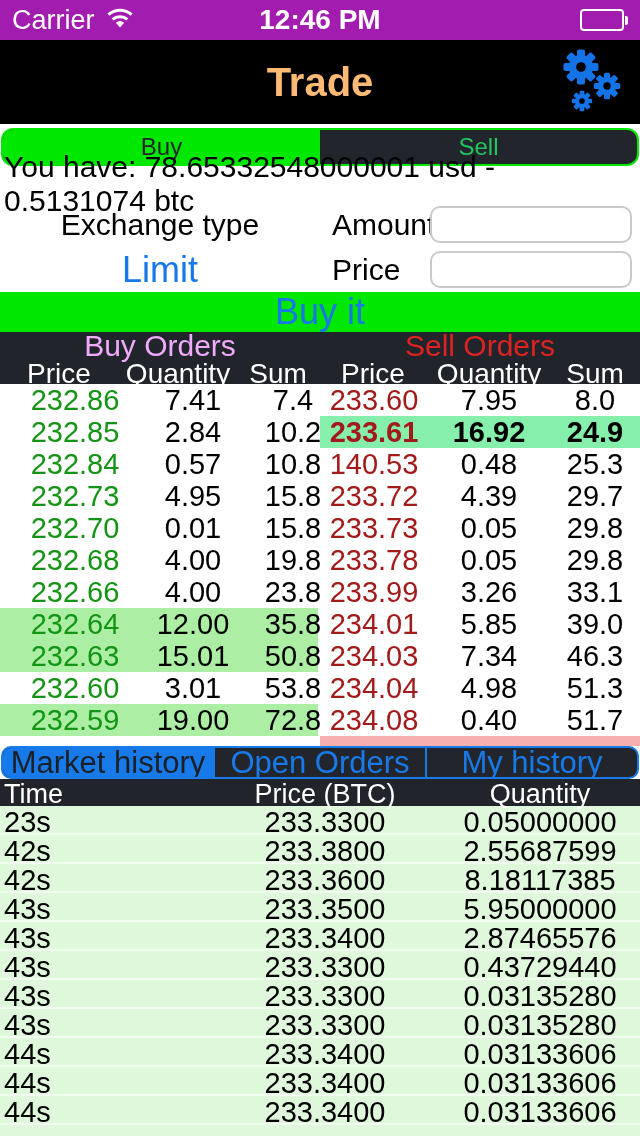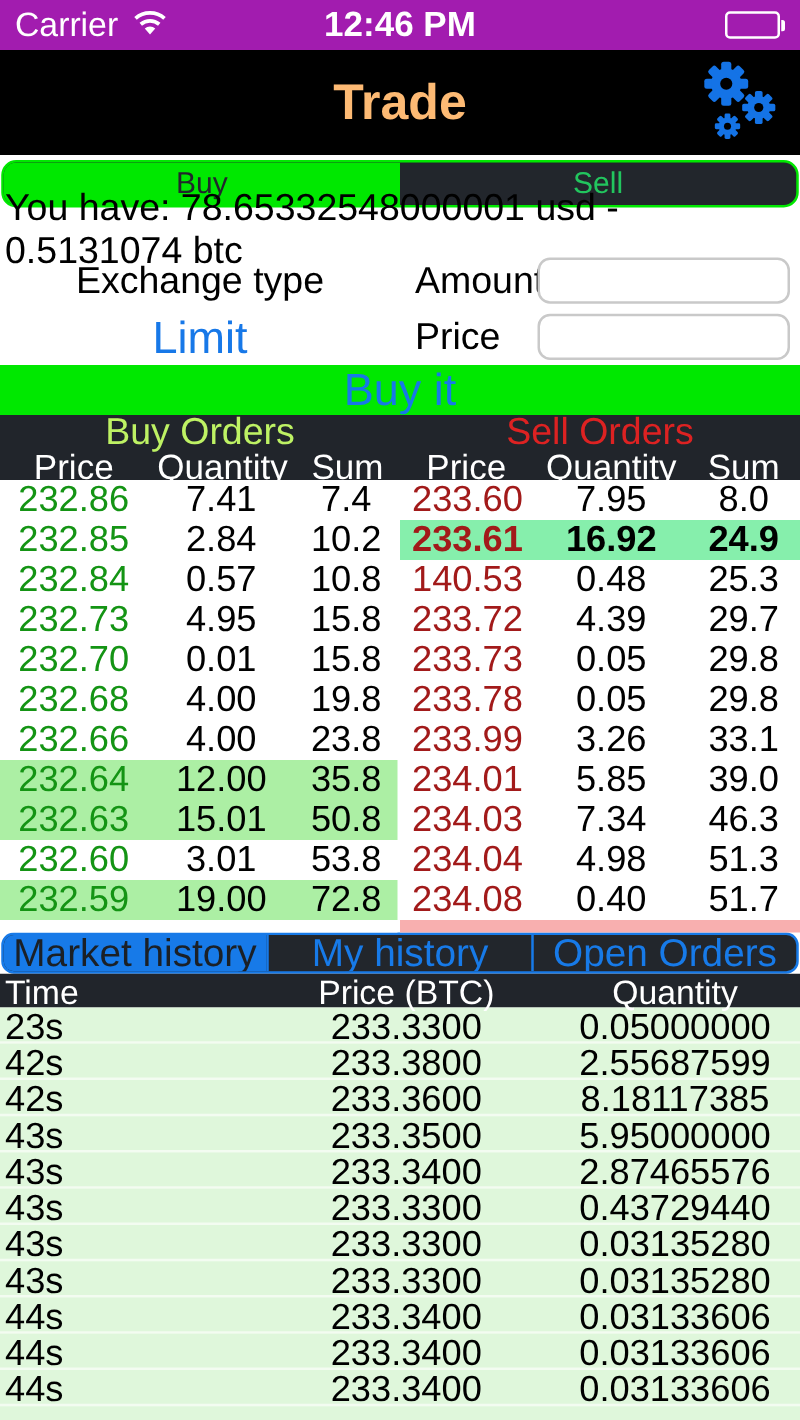--- a/index.html
+++ b/index.html
@@ -43,28 +43,28 @@
     border:2px solid #C9C9C9; border-radius:10px; background:#fff;
     font-size:26px; padding:0 10px; outline:none; }
   
   .buy-it { height:40px; background:#00E800; color:#1778E8; font-size:36px;
     display:flex; align-items:center; justify-content:center; width:100%;
     border:none; cursor:pointer; font-family:"Liberation Sans", sans-serif; }
   
   .ob-header { height:52px; background:#21252B; }
   .ob-titles { height:26px; display:flex; }
   .ob-titles span { width:50%; text-align:center; font-size:30px; line-height:28px; }
-  .ob-title-buy { color:#bef264; }
+  .ob-title-buy { color:#f0abfc; }
   .ob-title-sell { color:#DD2222; }
   .ob-cols { height:26px; display:grid;
     grid-template-columns:118px 120px 80px 110px 122px 90px;
     color:#fff; font-size:28px; align-items:center; text-align:center; }
   .ob-row { display:flex; height:32px; align-items:stretch; font-size:29px; cursor:pointer; }
   .ob-buy { width:318px; margin-right:2px; display:grid;
-    grid-template-columns:118px 118px 82px; align-items:center; text-align:center; }
+    grid-template-columns:118px 118px 82px; align-items:center; text-align:center;padding-left:16px; }
   .ob-sell { flex:1; display:grid; grid-template-columns:108px 122px 90px;
     align-items:center; text-align:center; }
   .hl-buy { background:#ACEFA4; }
   .hl-sell { background:#86efac;font-weight:bold; }
   .px-buy { color:#149414; }
   .px-sell { color:#A21A1A; }
   .ob-partial { height:10px; display:flex; }
   .ob-partial .pleft { width:318px; margin-right:2px; background:#fff; }
   .ob-partial .pright { flex:1; background:#F8AFAF; }
   
@@ -301,22 +301,22 @@
       </div>
     </div>
   </div>
 <div class="ob-partial">
   <div class="pleft"></div>
     <div class="pright"></div>
 </div>
 
 <div class="hist-tabs">
   <div class="h-tab selected">Market history</div>
+  <div class="h-tab">Open Orders</div>
   <div class="h-tab">My history</div>
-  <div class="h-tab">Open Orders</div>
 </div>
 
 <div class="h-head">
   <span class="c-time">Time</span>
   <span>Price (BTC)</span>
   <span>Quantity</span>
 </div>
 <div>
     <div class="h-row">
       <span class="h-time">23s</span>

